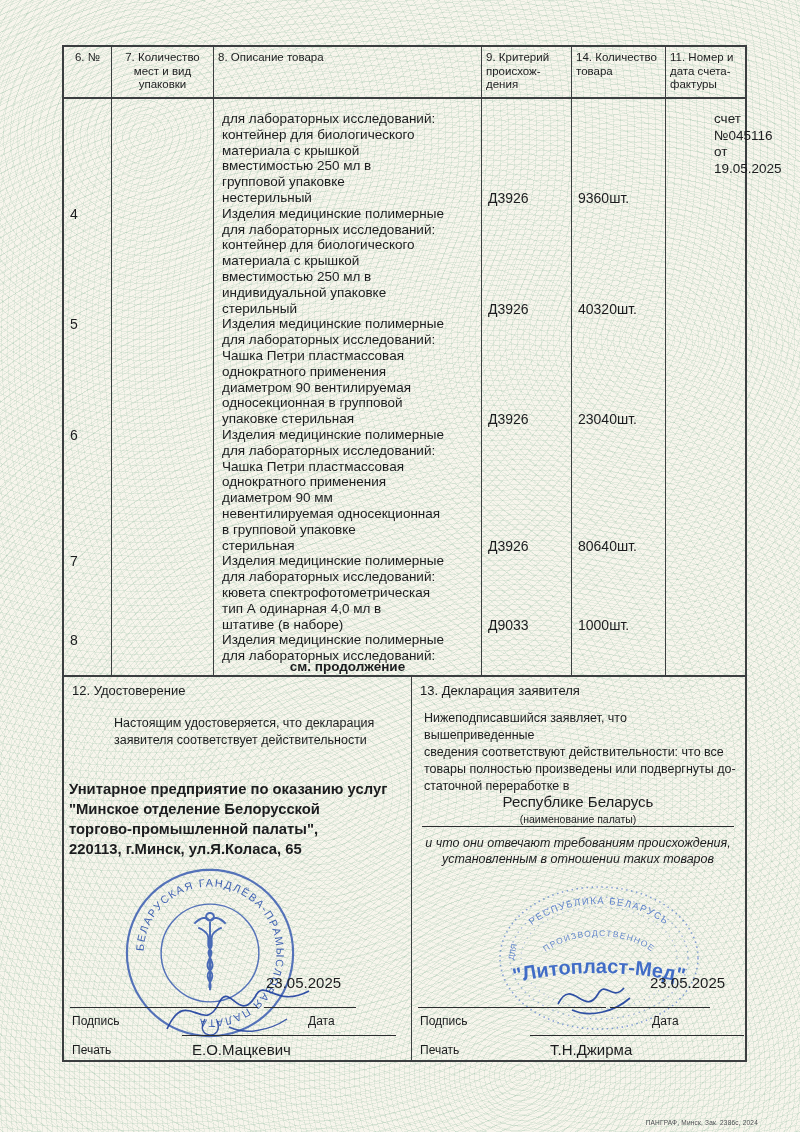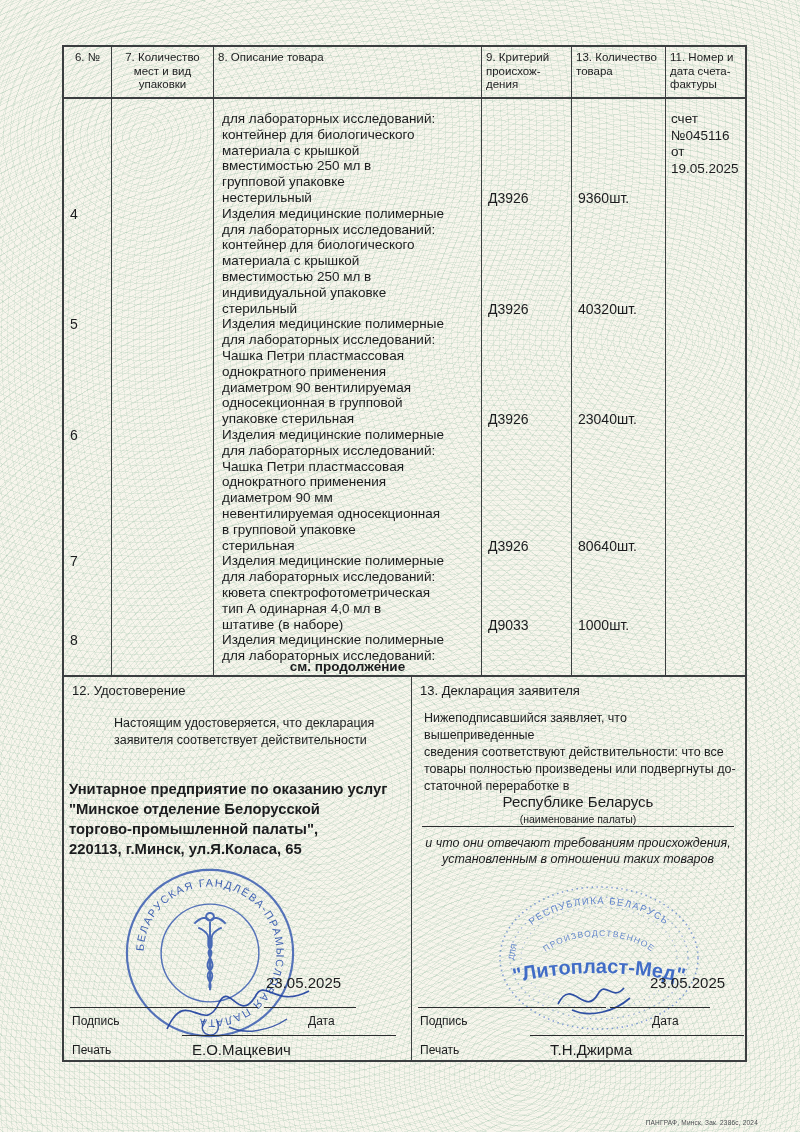--- a/index.html
+++ b/index.html
@@ -27,21 +27,21 @@
   .title-right { flex:1; display:flex; align-items:flex-start; justify-content:center; gap:14px; padding-top:2px; }
   .cert-num { font-size:14.5px; border-bottom:1.2px solid #2a2c2e; padding:0 14px 1px 14px; letter-spacing:.5px; }
   .sheet { font-size:14px; border-bottom:1.2px solid #2a2c2e; padding:0 6px 1px 6px; }
   
   .thead { height:52px; border-bottom:2px solid #3b3e40; display:grid; grid-template-columns:48px 102px 268px 90px 94px 1fr; }
   .thead > div { border-right:1.5px solid #3b3e40; font-size:11.5px; line-height:13.5px; padding:4px 4px; white-space:pre-line; }
   .thead > div:last-child { border-right:none; }
   .hc.center { text-align:center; }
   .tbody { height:578px; border-bottom:2px solid #3b3e40; display:grid; grid-template-columns:48px 102px 268px 90px 94px 1fr; }
   .tbody > .col { border-right:1.5px solid #3b3e40; position:relative; }
-  .tbody > .col:last-child { border-right:none; }
+  .tbody > .col:last-child { border-right:none;margin-left:43px; }
   .desc-stack { padding:12px 4px 0 8px; }
   .desc { font-size:13.5px; line-height:15.8px; white-space:pre-line; }
   .note { position:absolute; top:560px; left:0; width:100%; text-align:center; font-size:13.5px; font-weight:600; }
   .rowno { position:absolute; left:6px; font-size:14px; }
   .val { position:absolute; left:6px; font-size:14px; white-space:nowrap; }
   .invoice { padding:12px 3px 0 5px; font-size:13.5px; line-height:16.5px; white-space:pre-line; }
   
   .certify { height:383px; display:flex; }
   .cert-left { width:348px; border-right:1.5px solid #3b3e40; position:relative; }
   .cert-right { flex:1; position:relative; }
@@ -82,21 +82,21 @@
 
   <div class="thead">
     <div class="hc center">6. №</div>
     <div class="hc center">7. Количество
 мест и вид
 упаковки</div>
     <div class="hc">8. Описание товара</div>
     <div class="hc">9. Критерий
 происхож-
 дения</div>
-    <div class="hc">13. Количество
+    <div class="hc">14. Количество
 товара</div>
     <div class="hc">11. Номер и
 дата счета-
 фактуры</div>
   </div>
 
   <div class="tbody">
     <div class="col">
       <span class="rowno" style="top:107px">4</span>
       <span class="rowno" style="top:217px">5</span>

